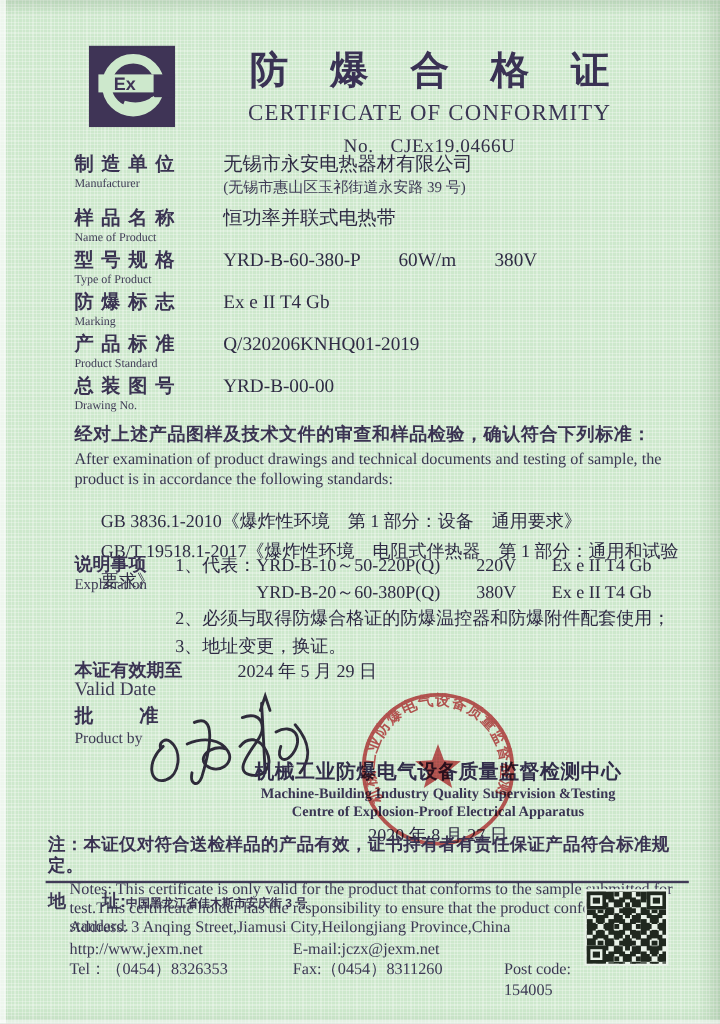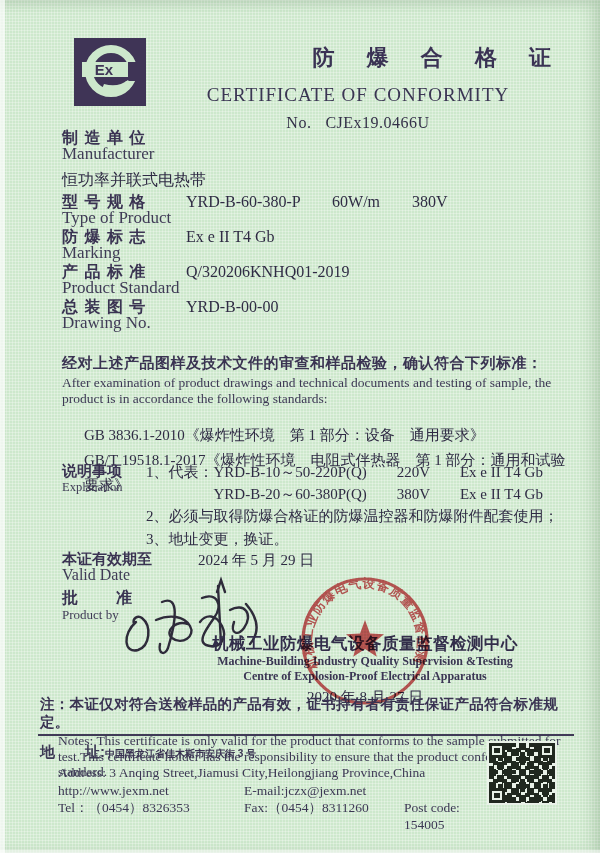--- a/index.html
+++ b/index.html
@@ -17,33 +17,33 @@
                 inset 0 6px 10px rgba(60,90,60,.08);
     color:#35304c;
   }
   .zh-bold { font-family:"Liberation Sans", sans-serif; font-weight:bold; color:#3a3352; }
   .serif   { font-family:"Liberation Serif", serif; color:#3c3854; }
 
   
   .header { position:absolute; top:38px; left:74px; right:36px; display:flex; }
   .logo { width:72px; height:68px; flex:0 0 72px;text-decoration:underline; }
   .head-text { flex:1; text-align:center; padding-left:6px; }
-  .title { font-size:22px; letter-spacing:13px; line-height:40px; text-indent:13px;
-           font-family:"Liberation Sans", sans-serif; font-weight:bold; color:#3a3254;text-align:right; }
+  .title { font-size:32px; letter-spacing:13px; line-height:40px; text-indent:13px;
+           font-family:"Liberation Sans", sans-serif; font-weight:bold; color:#3a3254; }
   .subtitle { font-size:19px; letter-spacing:1px; margin-top:6px; color:#3a3553; }
   .certno { font-size:16px; margin-top:8px; letter-spacing:.5px; color:#343049; }
   .certno .no-label { margin-right:14px; }
 
   
   .fields { position:absolute; top:128px; left:62px; right:30px; }
   .frow { display:flex; margin-bottom:2px; }
   .frow.first { margin-bottom:9px; }
   .flabel { width:124px; flex:0 0 124px; }
   .flabel .zh { font-size:16px; line-height:19px; letter-spacing:1px; }
-  .flabel .en { font-size:17px; line-height:14px; color:#3f3b56; }
+  .flabel .en { font-size:10px; line-height:14px; color:#3f3b56; }
   .fvalue { flex:1; padding-left:0px; }
   .fvalue .v1 { font-size:16px; line-height:20px; color:#2f2b44; }
   .fvalue .v2 { font-size:12.5px; line-height:16px; color:#3f3b56; }
 
   
   .exam { position:absolute; top:352px; left:62px; right:26px; }
   .exam .zh { font-size:15px; line-height:21px; letter-spacing:.5px; }
   .exam .en { font-size:13.5px; line-height:16px; margin-top:2px; }
   .standards { margin-top:16px; padding-left:22px; }
   .standards div { font-size:15px; line-height:25px; color:#2f2b44; }
@@ -81,23 +81,23 @@
   .notes { position:absolute; top:695px; left:40px; right:24px; }
   .notes .zh { font-size:14.5px; line-height:18px; letter-spacing:.3px; }
   .notes .en { font-size:13.5px; line-height:15.5px; margin-top:2px; padding-left:18px; }
   .rule { position:absolute; top:734px; left:38px; right:26px; border-top:2px solid #403a57; }
 
   
   .footer { position:absolute; top:742px; left:40px; right:110px; }
   .footer .l1 { font-size:15px; line-height:20px; }
   .footer .l1 .albl { font-family:"Liberation Sans", sans-serif; font-weight:bold;margin-top:32px; }
   .footer .l2 { font-size:13.5px; line-height:18px; padding-left:18px;font-family:Liberation Serif, serif; }
-  .footer .l3, .footer .l4 { display:flex; font-size:13.5px; line-height:17px; padding-left:18px; }
+  .footer .l3, .footer .l4 { display:flex; font-size:13.5px; line-height:17px; padding-left:18px;gap:16px; }
   .footer .c1 { width:170px; flex:0 0 170px; }
-  .footer .c2 { width:160px; flex:0 0 160px;margin-left:16px; }
+  .footer .c2 { width:160px; flex:0 0 160px; }
   .qr { position:absolute; top:741px; left:487px; width:70px; height:64px; background:#e9f2e8; padding:2px; }
   .qr-body { position:relative; width:100%; height:100%;
     background-image:
       conic-gradient(#20281f 25%, transparent 0 50%, #20281f 0 75%, transparent 0),
       conic-gradient(transparent 25%, #20281f 0 50%, transparent 0 75%, #20281f 0);
     background-size:9px 9px, 15px 13px; }
   .finder { position:absolute; width:16px; height:15px; border:3px solid #20281f; background:#e9f2e8; }
   .finder::after { content:""; position:absolute; inset:2px; background:#20281f; }
   .finder.tl { top:0; left:0; } .finder.tr { top:0; right:0; } .finder.bl { bottom:0; left:0; }
 </style>
@@ -125,22 +125,30 @@
       </div>
     </div>
   </div>
 
   <div class="fields">
     <div class="frow first">
       <div class="flabel">
           <div class="zh zh-bold">制 造 单 位</div>
         <div class="en serif">Manufacturer</div>
         </div>
-    </div>
-    <div class="frow">
+      <div class="fvalue">
+          <div class="v1">无锡市永安电热器材有限公司</div>
+        <div class="v2">(无锡市惠山区玉祁街道永安路 39 号)</div>
+        </div>
+    </div>
+    <div class="frow">
+      <div class="flabel">
+          <div class="zh zh-bold">样 品 名 称</div>
+        <div class="en serif">Name of Product</div>
+        </div>
       <div class="fvalue">
           <div class="v1">恒功率并联式电热带</div>
         </div>
     </div>
     <div class="frow">
       <div class="flabel">
           <div class="zh zh-bold">型 号 规 格</div>
         <div class="en serif">Type of Product</div>
         </div>
       <div class="fvalue">

